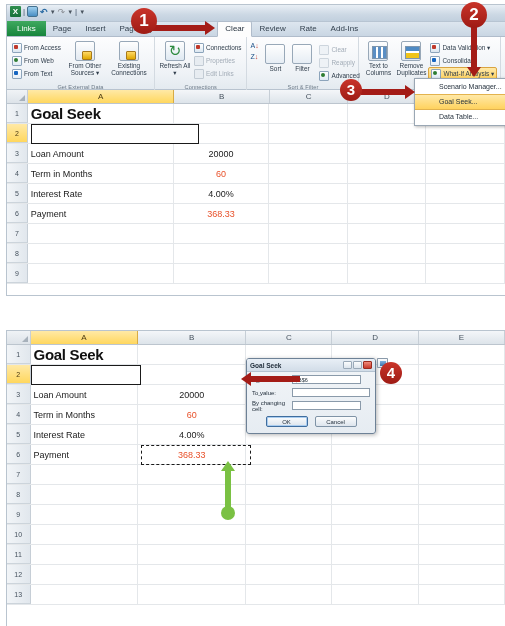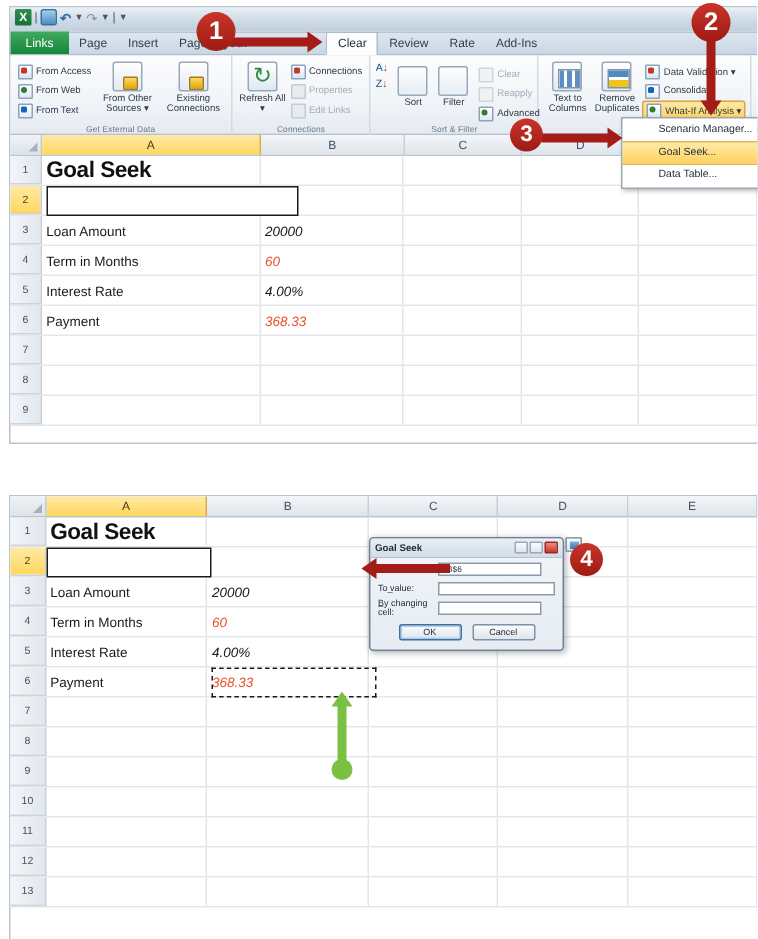--- a/index.html
+++ b/index.html
@@ -173,21 +173,21 @@
   .rh {
     width:24px; font-size:7px; color:#46525e; text-align:center; line-height:20px;
     background:linear-gradient(90deg,#f2f5f8,#e1e7ed);
     border-right:1px solid #c6ced6; border-bottom:1px solid #ccd4db;
   }
   .rh.sel { background:linear-gradient(#ffe9a6,#ffd75e); color:#4a3a12; }
   .cell {
     border-right:1px solid #e4e7ea; font-size:9px; color:#1a1a1a;
     line-height:20px; padding:0 3px; overflow:hidden; white-space:nowrap; position:relative;
   }
-  .cell.right { text-align:left;font-style:italic; }
+  .cell.right { text-align:center; }
   .cell.red { color:#e8512a; }
   .cell.title { font-size:15px; font-weight:bold; letter-spacing:-.3px; color:#111; line-height:20px; }
 
   .selbox {
     position:absolute; border:1.6px solid #1a1a1a; background:#fff; z-index:5;
   }
   .marching {
     position:absolute; border:1.6px dashed #1a1a1a; z-index:6; pointer-events:none;
   }
 

